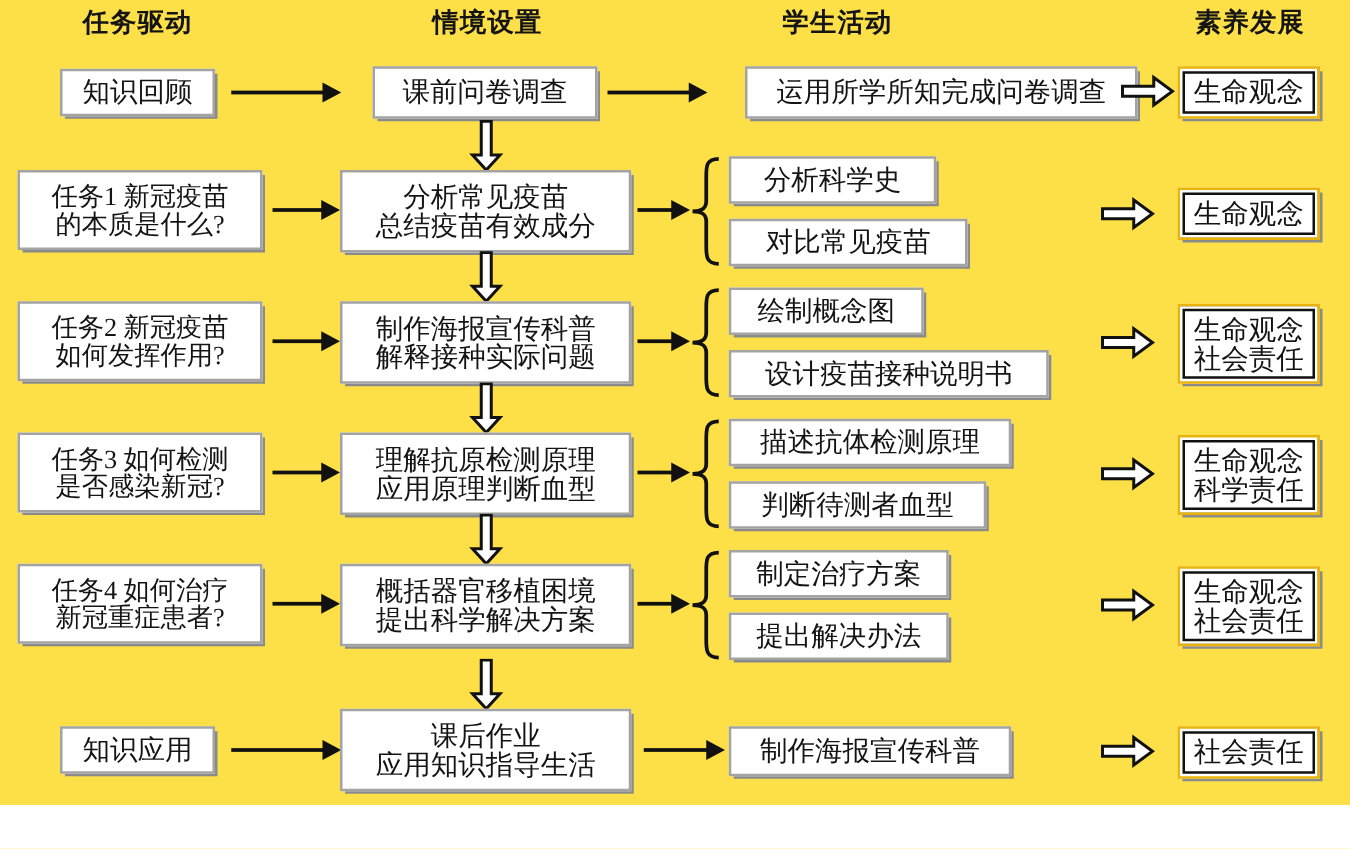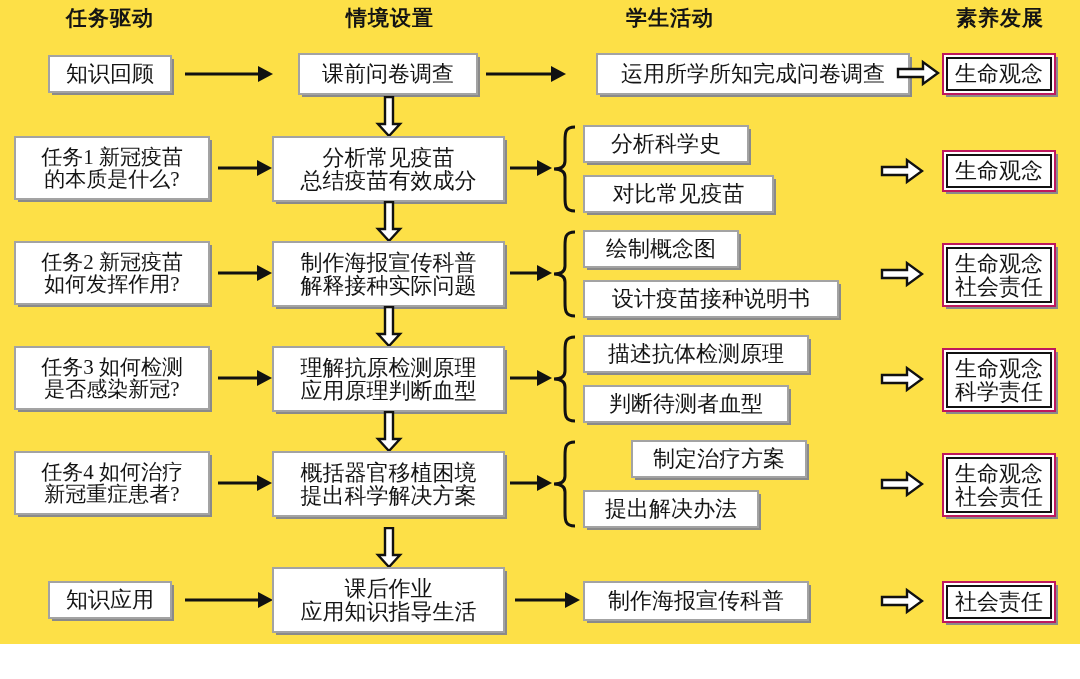--- a/index.html
+++ b/index.html
@@ -38,21 +38,21 @@
     text-align:center;
     white-space:nowrap;
     line-height:1.06;
     font-size:22px;
     box-shadow:3px 3px 0 -1px #8a8a8a;
   }
   .box .ln{display:block;}
   .box.tight{font-size:21px;}
   
   .box.dbl{
-    border:2px solid #be185d;
+    border:2px solid #eab308;
     box-shadow:0 0 0 2px #fff inset, 0 0 0 4px #111 inset, 3px 3px 0 -1px #8a8a8a;
     padding:0;
   }
   .box.dbl .inner{
     display:flex;flex-direction:column;align-items:center;justify-content:center;
     width:100%;height:100%;
   }
   
   .arrow-r{position:absolute;}
   .arrow-r .shaft{
@@ -275,21 +275,21 @@
   </div>
   <div class="arrow-r" style="left:510px;top:466px;width:42px;height:34px;">
     <div class="shaft" style="width:28px;"></div>
       <div class="head"></div>
   </div>
   <div class="brace" style="left:551px;top:440px;">
     <svg width="26" height="88" viewBox="0 0 26 88">
         <path d="M24 2 C14 2 14 8 14 16 V36 C14 42 10 44 3 44 C10 44 14 46 14 52 V72 C14 80 14 86 24 86" fill="none" stroke="#111" stroke-width="3"></path>
       </svg>
   </div>
-  <div class="box" style="left:583px;top:440px;width:176px;height:38px;margin-left:48px;">
+  <div class="box" style="left:583px;top:440px;width:176px;height:38px;">
     <span class="ln">制定治疗方案</span>
   </div>
   <div class="box" style="left:583px;top:490px;width:176px;height:38px;">
     <span class="ln">提出解决办法</span>
   </div>
   <div class="hollow-r" style="left:880px;top:469px;">
     <svg width="44" height="30" viewBox="0 0 44 30">
         <path d="M2 11 H27 V4 L42 15 L27 26 V19 H2 Z" fill="#fff" stroke="#111" stroke-width="2.4" stroke-linejoin="miter"></path>
       </svg>
   </div>

